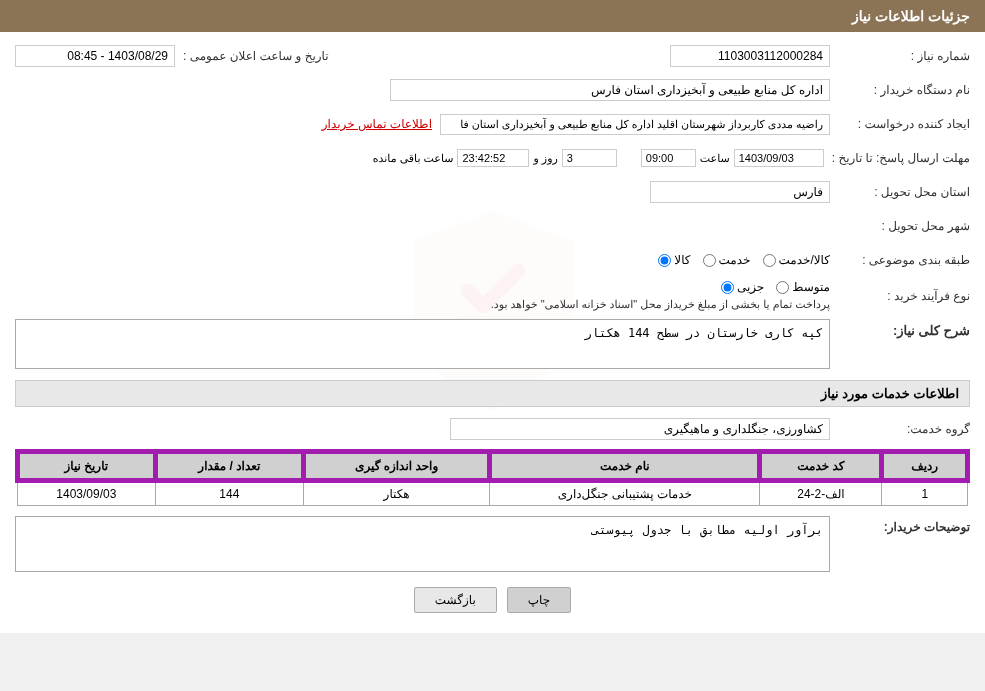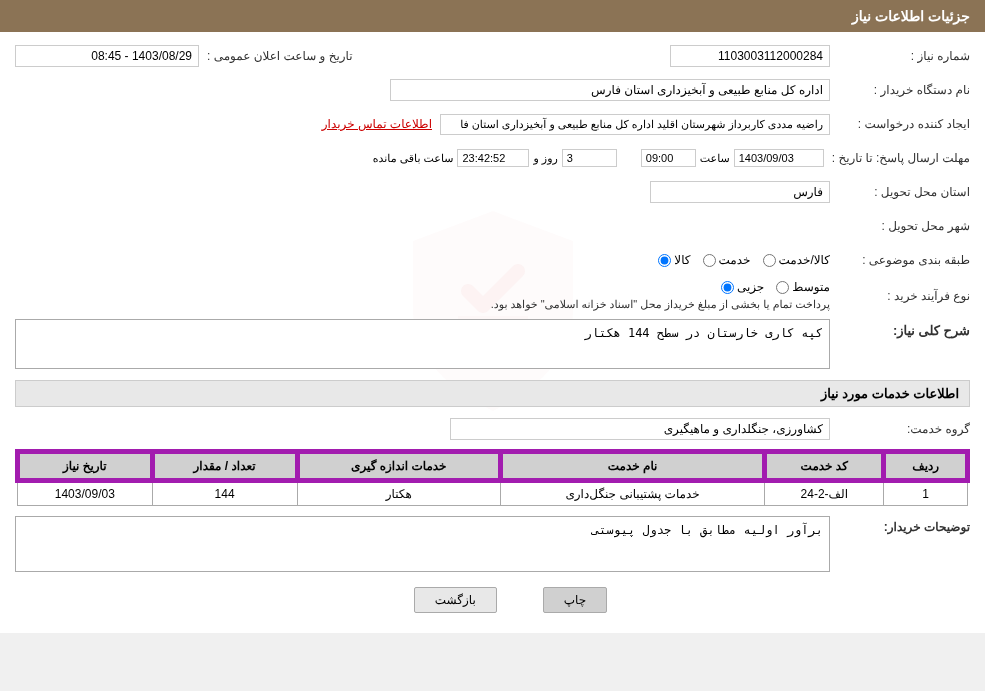--- a/index.html
+++ b/index.html
@@ -132,21 +132,20 @@
       gap: 10px;
       margin-top: 12px;
       margin-bottom: 10px;
     }
     .btn {
       padding: 5px 20px;
       font-size: 12px;
       cursor: pointer;
       border: 1px solid #aaa;
       border-radius: 2px;
-      margin-left: 36px;
     }
     .btn-print {
       background: #d0d0d0;
     }
     .btn-back {
       background: #e8e8e8;
     }
     .inline-label {
       font-size: 11px;
       white-space: nowrap;
@@ -185,21 +184,21 @@
       <path d="M65 115 Q65 150 100 168 Q135 150 135 115" fill="#c00" opacity="0.15"></path>
     </svg>
 
     <div class="content-z">
 
       <div class="form-row">
         <span class="label-cell">شماره نیاز :</span>
         <div class="value-box value-box-small">1103003112000284</div>
         <span style="flex:1"></span>
         <span class="label-cell" style="min-width:auto;padding-right:8px;">تاریخ و ساعت اعلان عمومی :</span>
-        <div class="value-box" style="width:184px;">1403/08/29 - 08:45</div>
+        <div class="value-box" style="width:160px;">1403/08/29 - 08:45</div>
       </div>
 
       <div class="form-row">
         <span class="label-cell">نام دستگاه خریدار :</span>
         <div class="value-box value-box-wide">اداره کل منابع طبیعی و آبخیزداری استان فارس</div>
       </div>
 
       <div class="form-row">
         <span class="label-cell">ایجاد کننده درخواست :</span>
         <div style="display:flex;align-items:center;gap:8px;direction:rtl;">
@@ -279,21 +278,21 @@
         <span class="label-cell">گروه خدمت:</span>
         <div class="value-box" style="width:380px;">کشاورزی، جنگلداری و ماهیگیری</div>
       </div>
 
       <table class="service-table">
         <thead>
           <tr>
             <th>ردیف</th>
             <th>کد خدمت</th>
             <th>نام خدمت</th>
-            <th>خدمات اندازه گیری</th>
+            <th>واحد اندازه گیری</th>
             <th>تعداد / مقدار</th>
             <th>تاریخ نیاز</th>
           </tr>
         </thead>
         <tbody>
           <tr>
             <td>1</td>
             <td>الف-2-24</td>
             <td>خدمات پشتیبانی جنگل‌داری</td>
             <td>هکتار</td>

